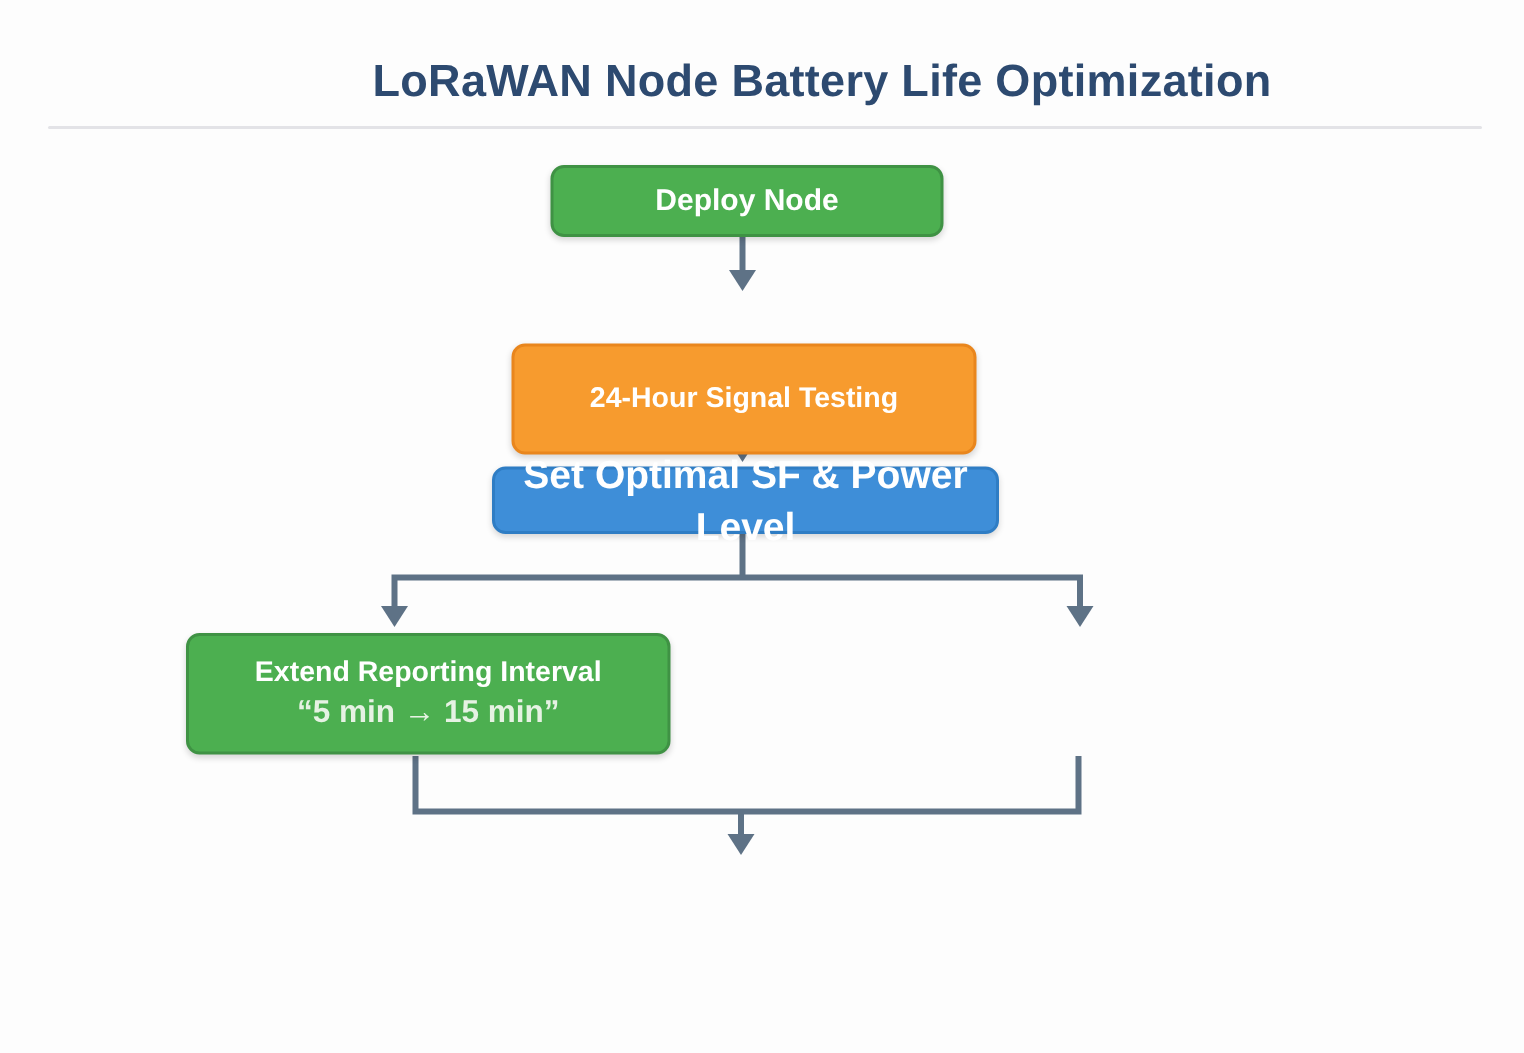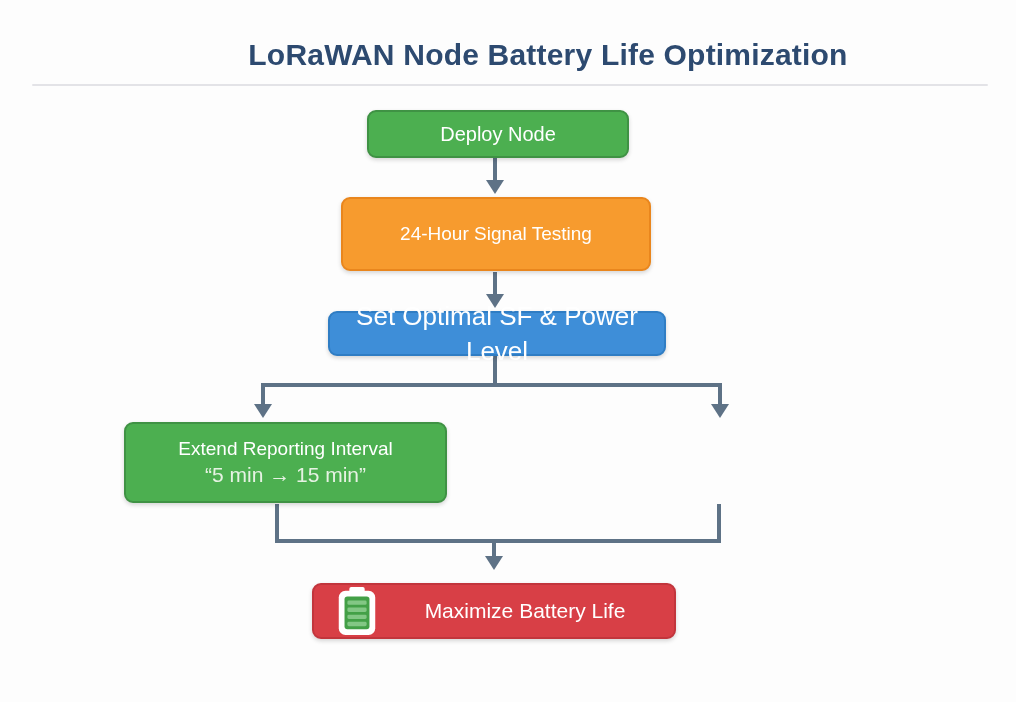--- a/index.html
+++ b/index.html
@@ -56,27 +56,27 @@
   }
   .node {
     position: absolute;
     box-sizing: border-box;
     display: flex;
     flex-direction: column;
     align-items: center;
     justify-content: center;
     border-radius: 9px;
     color: #ffffff;
-    font-weight: normal;
+    font-weight: bold;
     text-align: center;
     box-shadow: 0 2px 4px rgba(0,0,0,0.16);
     line-height: 1.32;
   }
   .node.green  { background: #4caf50; border: 2px solid #3f9244; }
-  .node.orange { background: #f79b2e; border: 2px solid #e9861d; }
+  .node.orange { background: #f79b2e; border: 2px solid #e9861d; margin-top: 32px; }
   .node.blue   { background: #3e8ed8; border: 2px solid #2f7dc4; }
   .node.red    { background: #d83f46; border: 2px solid #c2353c; flex-direction: row; }
 
   .node-deploy    { left: 367px; top: 110px; width: 262px; height: 48px; font-size: 20px; }
   .node-signal    { left: 341px; top: 197px; width: 310px; height: 74px; font-size: 19px; }
   .node-optimal   { left: 328px; top: 311px; width: 338px; height: 45px; font-size: 26px; }
   .node-extend    { left: 124px; top: 422px; width: 323px; height: 81px; font-size: 19px; }
   .node-cad       { left: 533px; top: 422px; width: 345px; height: 82px; font-size: 20px; }
   .node-maximize  { left: 312px; top: 583px; width: 364px; height: 56px; font-size: 21px; }
 
@@ -135,28 +135,14 @@
   <div class="node blue node-optimal">
     <span class="l1">Set Optimal SF &amp; Power Level</span>
   </div>
 
   <div class="node green node-extend">
     <span class="l1">Extend Reporting Interval</span>
     <span class="sub">“5 min → 15 min”</span>
   </div>
 
 
-  <div class="node red node-maximize">
-    <span class="battery">
-      <svg width="38" height="48" viewBox="0 0 38 50" aria-hidden="true">
-        <rect x="11" y="0" width="16" height="8" rx="2" fill="#ffffff"></rect>
-        <rect x="0" y="4" width="38" height="46" rx="7" fill="#ffffff"></rect>
-        <rect x="6" y="10" width="26" height="34" rx="3" fill="#43a047"></rect>
-        <rect x="9" y="14" width="20" height="4.6" rx="1.5" fill="#83c785"></rect>
-        <rect x="9" y="21.4" width="20" height="4.6" rx="1.5" fill="#83c785"></rect>
-        <rect x="9" y="28.8" width="20" height="4.6" rx="1.5" fill="#83c785"></rect>
-        <rect x="9" y="36.2" width="20" height="4.6" rx="1.5" fill="#83c785"></rect>
-      </svg>
-    </span>
-    <span class="l1">Maximize Battery Life</span>
-  </div>
 
 </div>
 
 </body></html>

